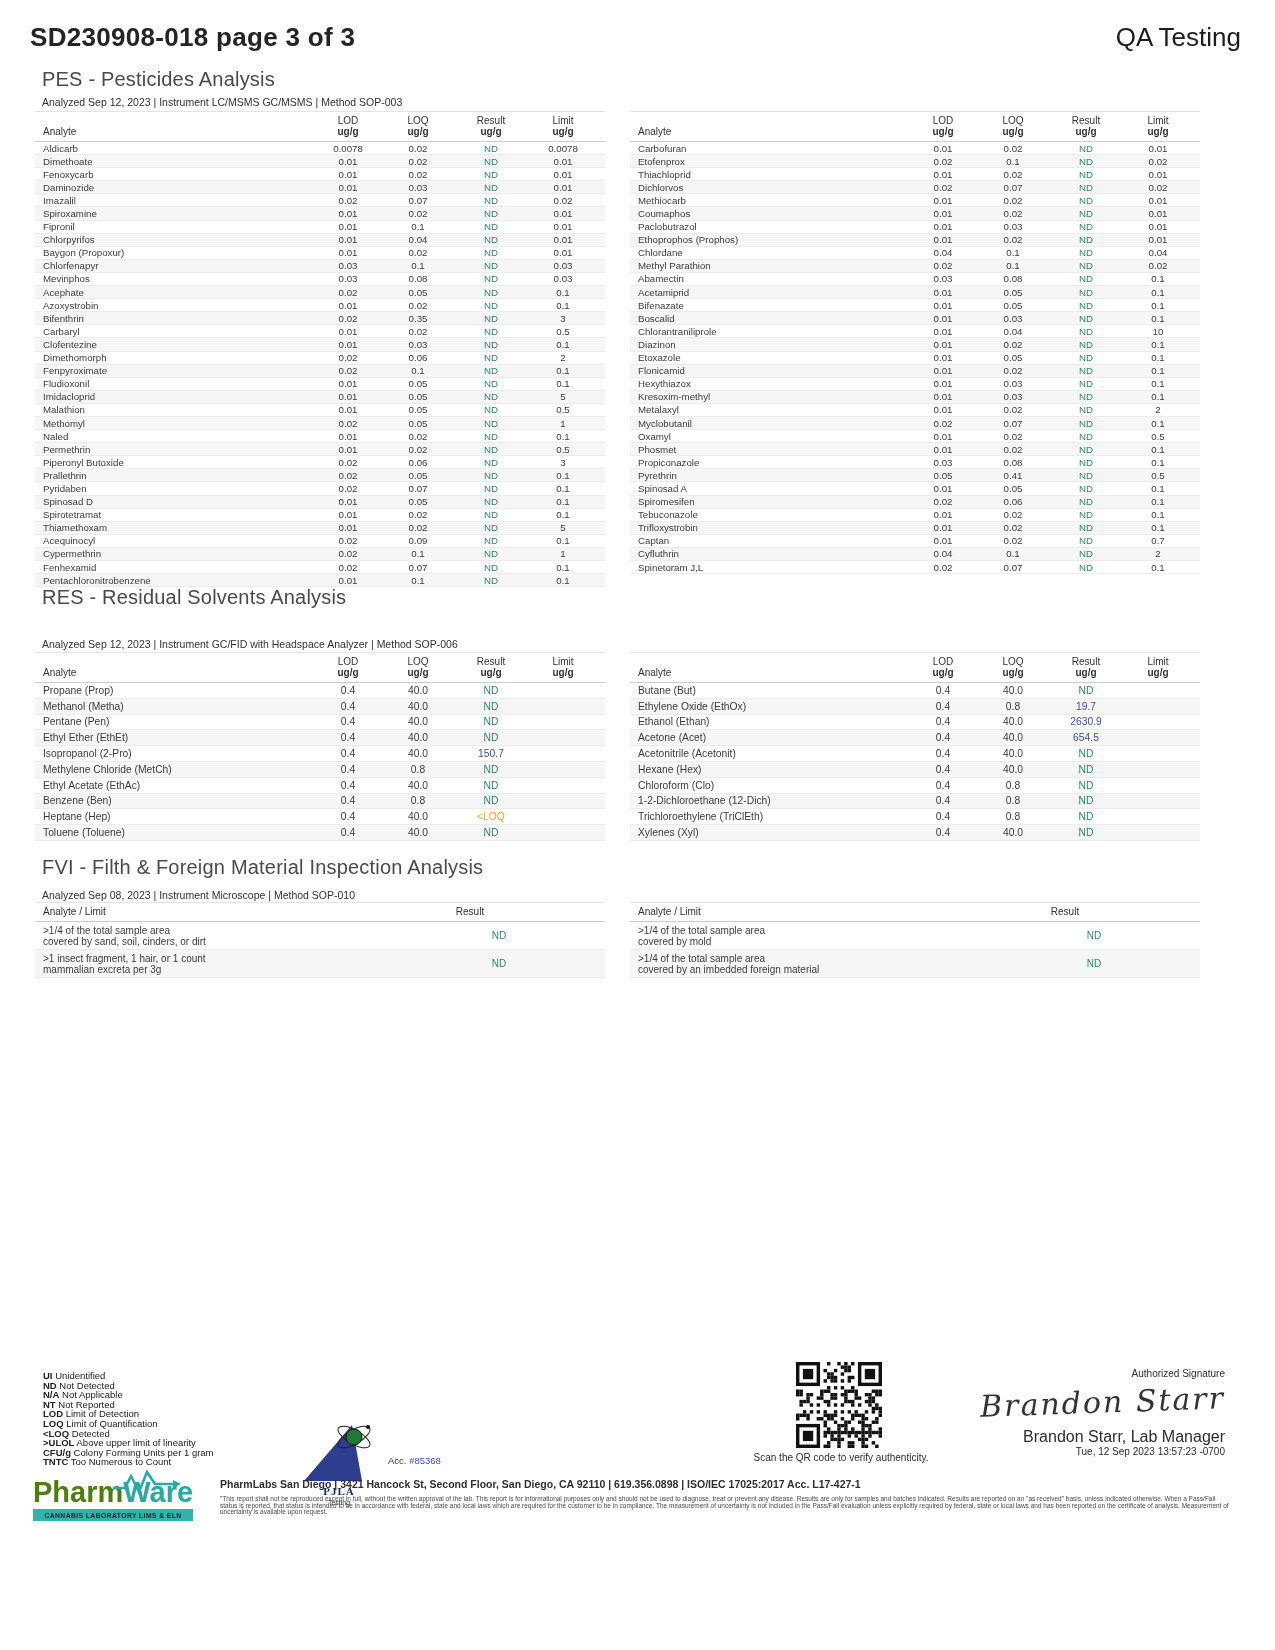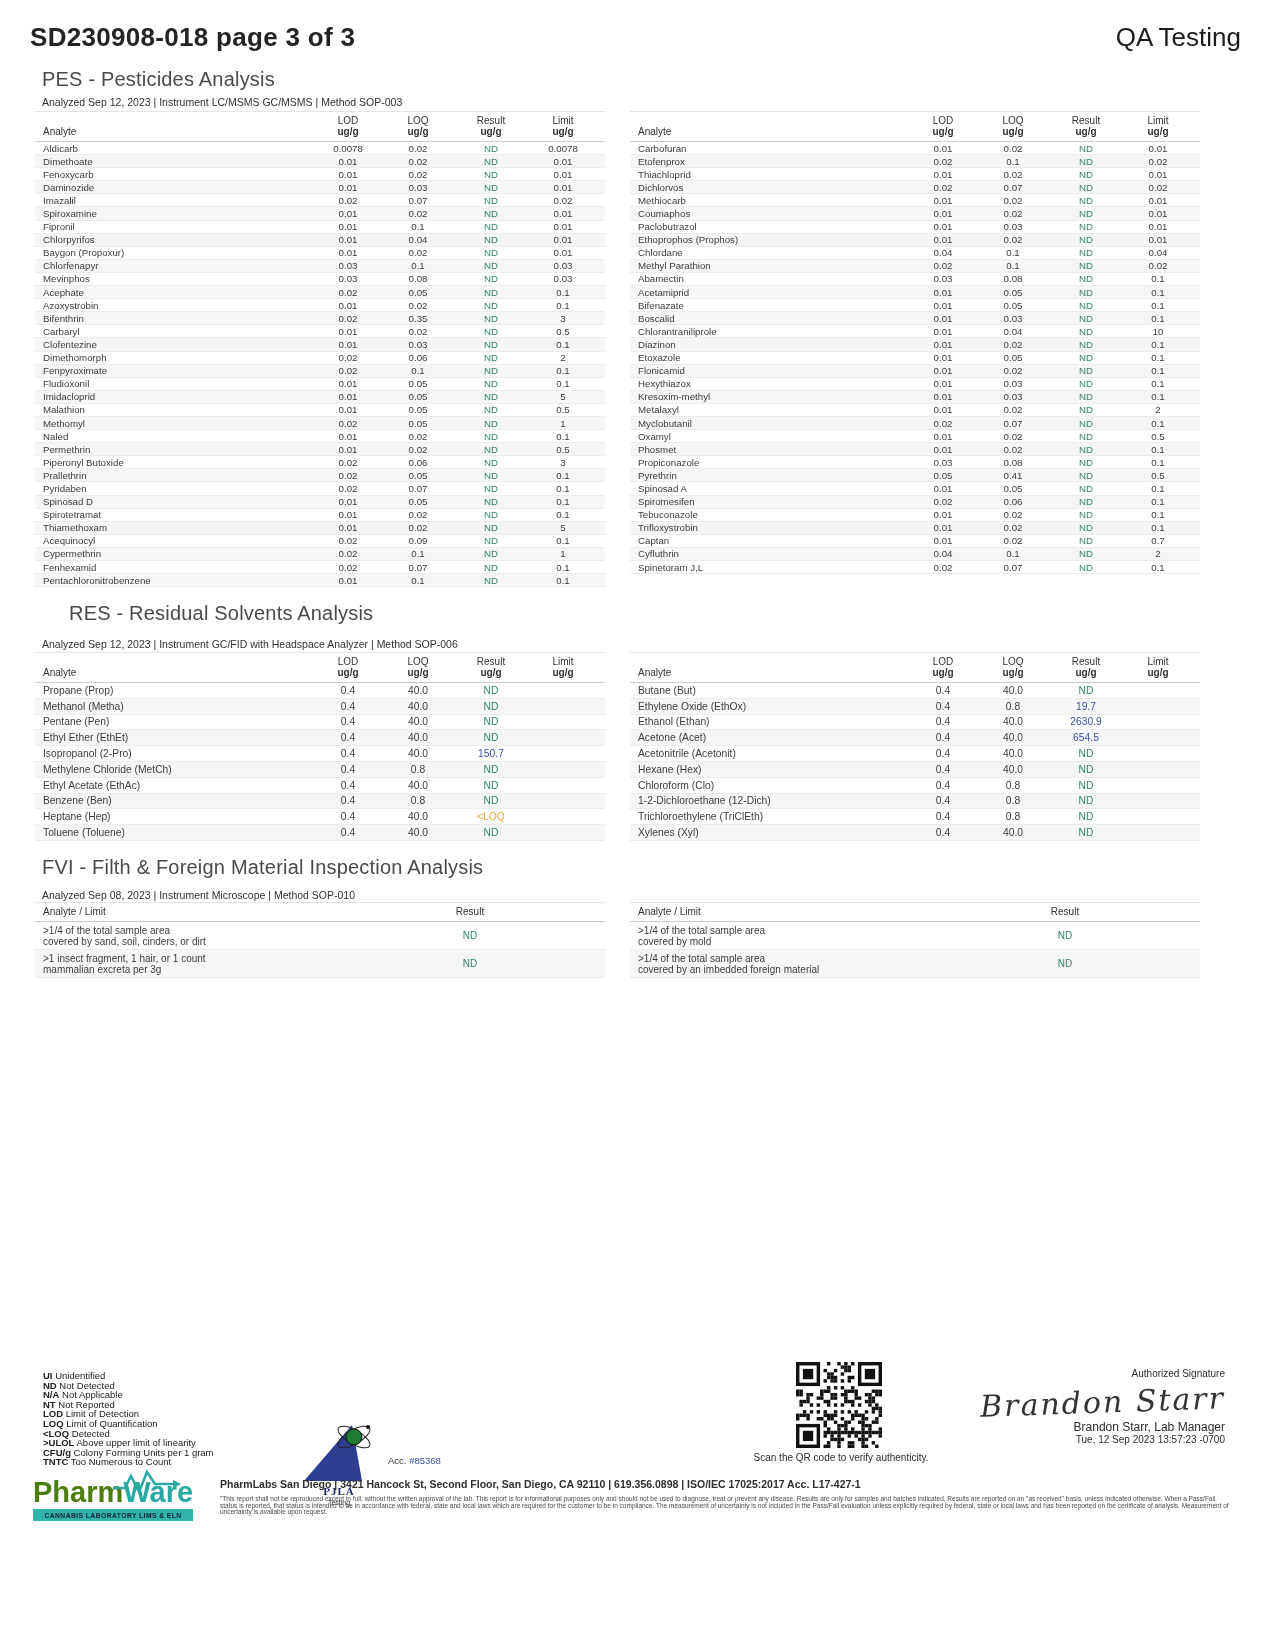--- a/index.html
+++ b/index.html
@@ -19,21 +19,21 @@
   .th{font-size:10px;color:#333;line-height:11px;}
   .th .unit{display:block;font-weight:bold;}
   .c0{width:278px;text-align:left;padding-left:8px;box-sizing:border-box;overflow:hidden;white-space:nowrap;}
   .c1,.c2{width:70px;text-align:center;}
   .c3{width:76px;text-align:center;}
   .c4{width:68px;text-align:center;}
   .trow{display:flex;align-items:center;border-bottom:1px solid #ececec;box-sizing:border-box;}
   .trow:nth-child(even){background:#f6f6f6;}
   .pes .trow{height:13.1px;font-size:9.7px;}
   .res .trow{height:15.8px;font-size:10.3px;}
-  .fvi .trow{height:28px;font-size:10px;}
+  .fvi .trow{height:28px;font-size:10px;gap:29px;}
   .fvi .c0{width:360px;white-space:pre-line;line-height:11px;}
   .fvi .c1{width:150px;text-align:center;}
   .res-nd{color:#35836a;}
   .res-num{color:#3b4ea5;}
   .res-loq{color:#e9a83c;}
   
   .legend{position:absolute;left:43px;top:1371px;font-size:9.5px;line-height:9.6px;color:#222;}
   .legend b{font-weight:bold;}
   
   .pjla{position:absolute;left:296px;top:1417px;width:190px;}
@@ -43,37 +43,37 @@
              font-family:"Liberation Serif",serif;font-weight:bold;font-size:11px;color:#1c2a6b;letter-spacing:1px;}
   .pjla-sub{position:absolute;left:0;top:82px;width:86px;text-align:center;font-size:7px;color:#333;}
   
   .qr{position:absolute;left:796px;top:1362px;width:86px;height:86px;}
   .qr-caption{position:absolute;left:726px;top:1452px;width:230px;text-align:center;font-size:10px;color:#2e2e2e;}
   
   .sig{position:absolute;left:955px;top:1368px;width:270px;text-align:right;}
   .sig-label{font-size:10px;color:#2d2d2d;}
   .sig-script{margin-top:6px;font-family:"DejaVu Serif",serif;font-style:italic;font-size:30px;color:#333;
               transform:rotate(-2deg);letter-spacing:2px;white-space:nowrap;}
-  .sig-manager{font-size:12px;color:#2d2d2d;}
+  .sig-manager{margin-top:8px;font-size:16px;color:#2d2d2d;}
   .sig-time{font-size:10px;color:#2d2d2d;}
   
   .lab-line{position:absolute;left:220px;top:1478px;width:880px;text-align:left;
             font-size:10.5px;font-weight:bold;color:#2e2e2e;}
   .disclaimer{position:absolute;left:220px;top:1496px;width:1012px;font-size:6.5px;line-height:6.6px;color:#494949;}
   
   .pw{position:absolute;left:33px;top:1476px;width:160px;}
   .pw-text{position:relative;font-size:29px;font-weight:bold;line-height:32px;}
   .pw-p1{color:#4d7c0f;}
   .pw-p2{color:#2aa9a2;}
   .pw-line{position:absolute;left:78px;top:-8px;}
   .pw-bar{margin-top:1px;background:#2fb3aa;color:#0e2436;font-size:6.8px;font-weight:bold;
           text-align:center;padding:3px 0 2px;letter-spacing:.4px;}
   
   #pes-title{top:68px;}   #pes-meta{top:96px;}   #pes-tables{top:111px;}
-  #res-title{top:602px;margin-left:27px;}  #res-meta{top:638px;}  #res-tables{top:652px;}
+  #res-title{top:586px;}  #res-meta{top:638px;}  #res-tables{top:652px;}
   #fvi-title{top:856px;}  #fvi-meta{top:889px;}  #fvi-tables{top:902px;}
 </style>
 </head>
 <body>
 
 <div class="page">
 
   <div class="hdr">
     <div class="hdr-doc">SD230908-018 page 3 of 3</div>
     <div class="hdr-brand">QA Testing</div>

